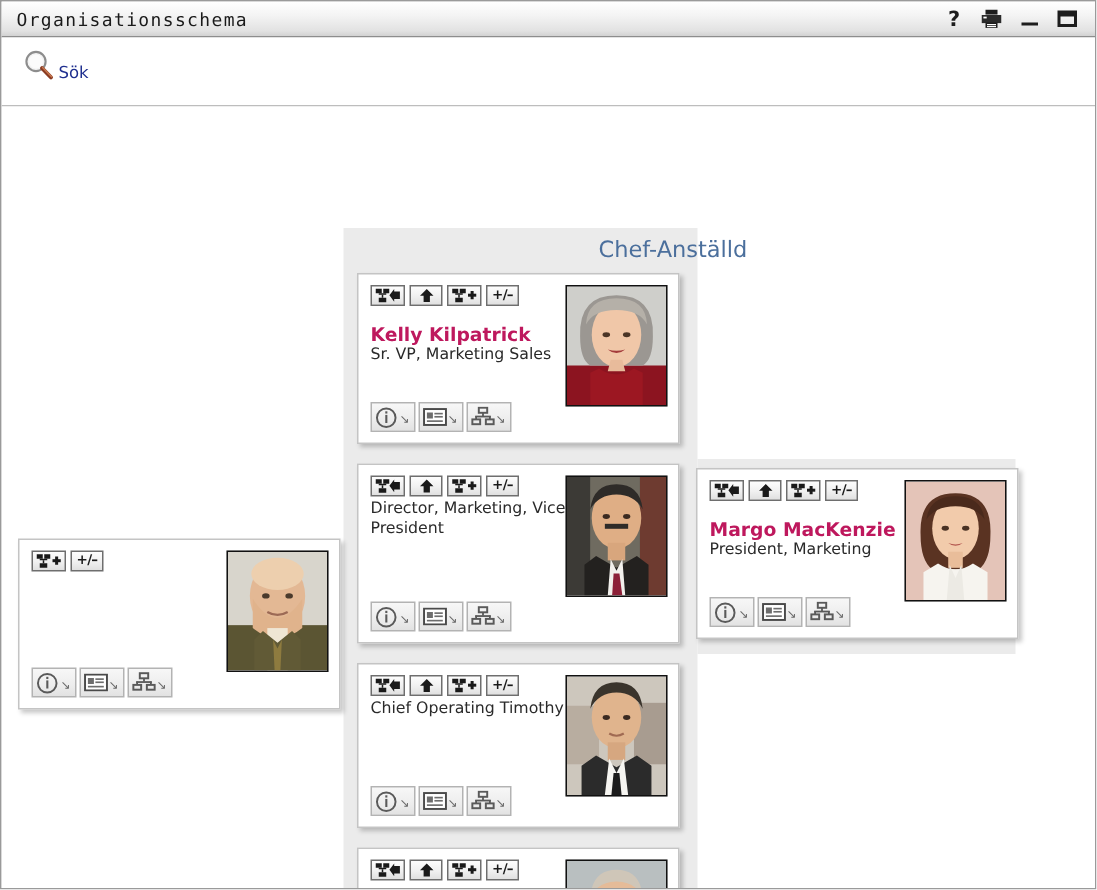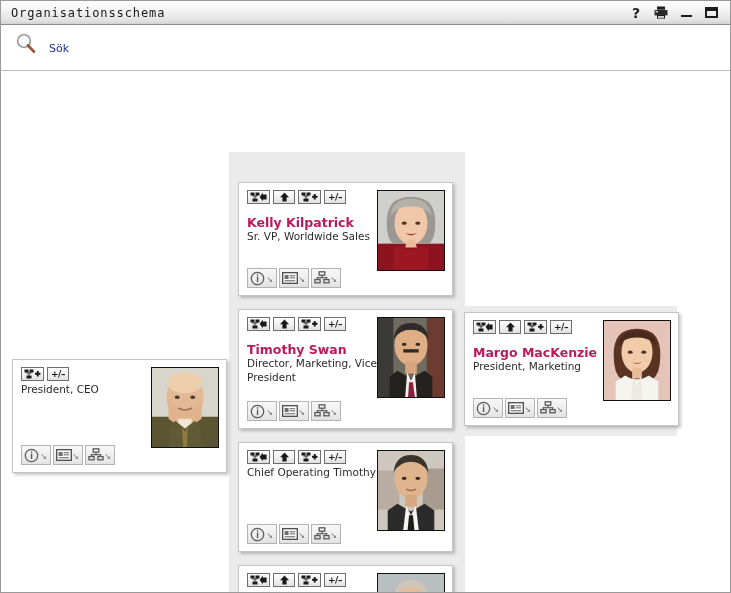--- a/index.html
+++ b/index.html
@@ -70,21 +70,21 @@
     position: relative;
     height: 46px;
     background: #ffffff;
     border-bottom: 1px solid #bdbdbd;
   }
   .search-link {
     position: absolute;
     left: 12px; top: 6px;
     display: flex;
     align-items: flex-end;
-    gap: 10px;
+    gap: 0;
     cursor: pointer;
   }
   .search-icon { width: 26px; height: 26px; display: block; }
   .search-label {
     font-family: "DejaVu Sans", sans-serif;
     font-size: 11px;
     color: #1f2f8f;
     padding-bottom: 2px;
   }
 
@@ -266,41 +266,41 @@
       </svg>
       <span class="search-label">Sök</span>
     </div>
   </div>
 
   <div class="chart-area">
 
     <div class="group-panel" id="panel-mid"></div>
     <div class="group-panel" id="panel-right"></div>
 
+    <div class="chart-title">Chef-Anställd</div>
 
     <div class="card" id="card-jack">
       <div class="card-inner">
         <div class="card-toolbar">
           <div class="mini-btn">
             <svg width="17" height="10" viewBox="0 0 17 10">
               <rect x="0.5" y="0.5" width="4" height="3" fill="#1a1a1a"></rect>
               <rect x="5.5" y="0.5" width="4" height="3" fill="#1a1a1a"></rect>
               <rect x="2.5" y="3.5" width="5" height="1" fill="#1a1a1a"></rect>
               <rect x="4.5" y="4.5" width="1" height="2" fill="#1a1a1a"></rect>
               <rect x="2.5" y="6.5" width="5" height="3" fill="#1a1a1a"></rect>
               <rect x="11" y="3.8" width="5.5" height="2" fill="#1a1a1a"></rect>
               <rect x="12.75" y="2" width="2" height="5.5" fill="#1a1a1a"></rect>
             </svg>
           </div>
           <div class="mini-btn">
             <span class="pm">+/–</span>
           </div>
         </div>
 
-        <div class="emp-title">President, CEO</div>
 
         <div class="card-actions">
           <div class="act-btn">
             <svg width="15" height="15" viewBox="0 0 15 15">
               <circle cx="7.5" cy="7.5" r="6.2" fill="none" stroke="#5a5a5a" stroke-width="1.3"></circle>
               <rect x="6.85" y="3.2" width="1.4" height="1.5" fill="#5a5a5a"></rect>
               <rect x="6.85" y="5.6" width="1.4" height="5.4" fill="#5a5a5a"></rect>
             </svg>
             <span class="caret">↘</span>
           </div>
@@ -374,21 +374,21 @@
               <rect x="11" y="3.8" width="5.5" height="2" fill="#1a1a1a"></rect>
               <rect x="12.75" y="2" width="2" height="5.5" fill="#1a1a1a"></rect>
             </svg>
           </div>
           <div class="mini-btn">
             <span class="pm">+/–</span>
           </div>
         </div>
 
         <div class="emp-name">Kelly Kilpatrick</div>
-        <div class="emp-title">Sr. VP, Worldwide Sales</div>
+        <div class="emp-title">Sr. VP, Marketing Sales</div>
 
         <div class="card-actions">
           <div class="act-btn">
             <svg width="15" height="15" viewBox="0 0 15 15">
               <circle cx="7.5" cy="7.5" r="6.2" fill="none" stroke="#5a5a5a" stroke-width="1.3"></circle>
               <rect x="6.85" y="3.2" width="1.4" height="1.5" fill="#5a5a5a"></rect>
               <rect x="6.85" y="5.6" width="1.4" height="5.4" fill="#5a5a5a"></rect>
             </svg>
             <span class="caret">↘</span>
           </div>
@@ -460,21 +460,20 @@
               <rect x="2.5" y="6.5" width="5" height="3" fill="#1a1a1a"></rect>
               <rect x="11" y="3.8" width="5.5" height="2" fill="#1a1a1a"></rect>
               <rect x="12.75" y="2" width="2" height="5.5" fill="#1a1a1a"></rect>
             </svg>
           </div>
           <div class="mini-btn">
             <span class="pm">+/–</span>
           </div>
         </div>
 
-        <div class="emp-name">Timothy Swan</div>
         <div class="emp-title">Director, Marketing, Vice President</div>
 
         <div class="card-actions">
           <div class="act-btn">
             <svg width="15" height="15" viewBox="0 0 15 15">
               <circle cx="7.5" cy="7.5" r="6.2" fill="none" stroke="#5a5a5a" stroke-width="1.3"></circle>
               <rect x="6.85" y="3.2" width="1.4" height="1.5" fill="#5a5a5a"></rect>
               <rect x="6.85" y="5.6" width="1.4" height="5.4" fill="#5a5a5a"></rect>
             </svg>
             <span class="caret">↘</span>

